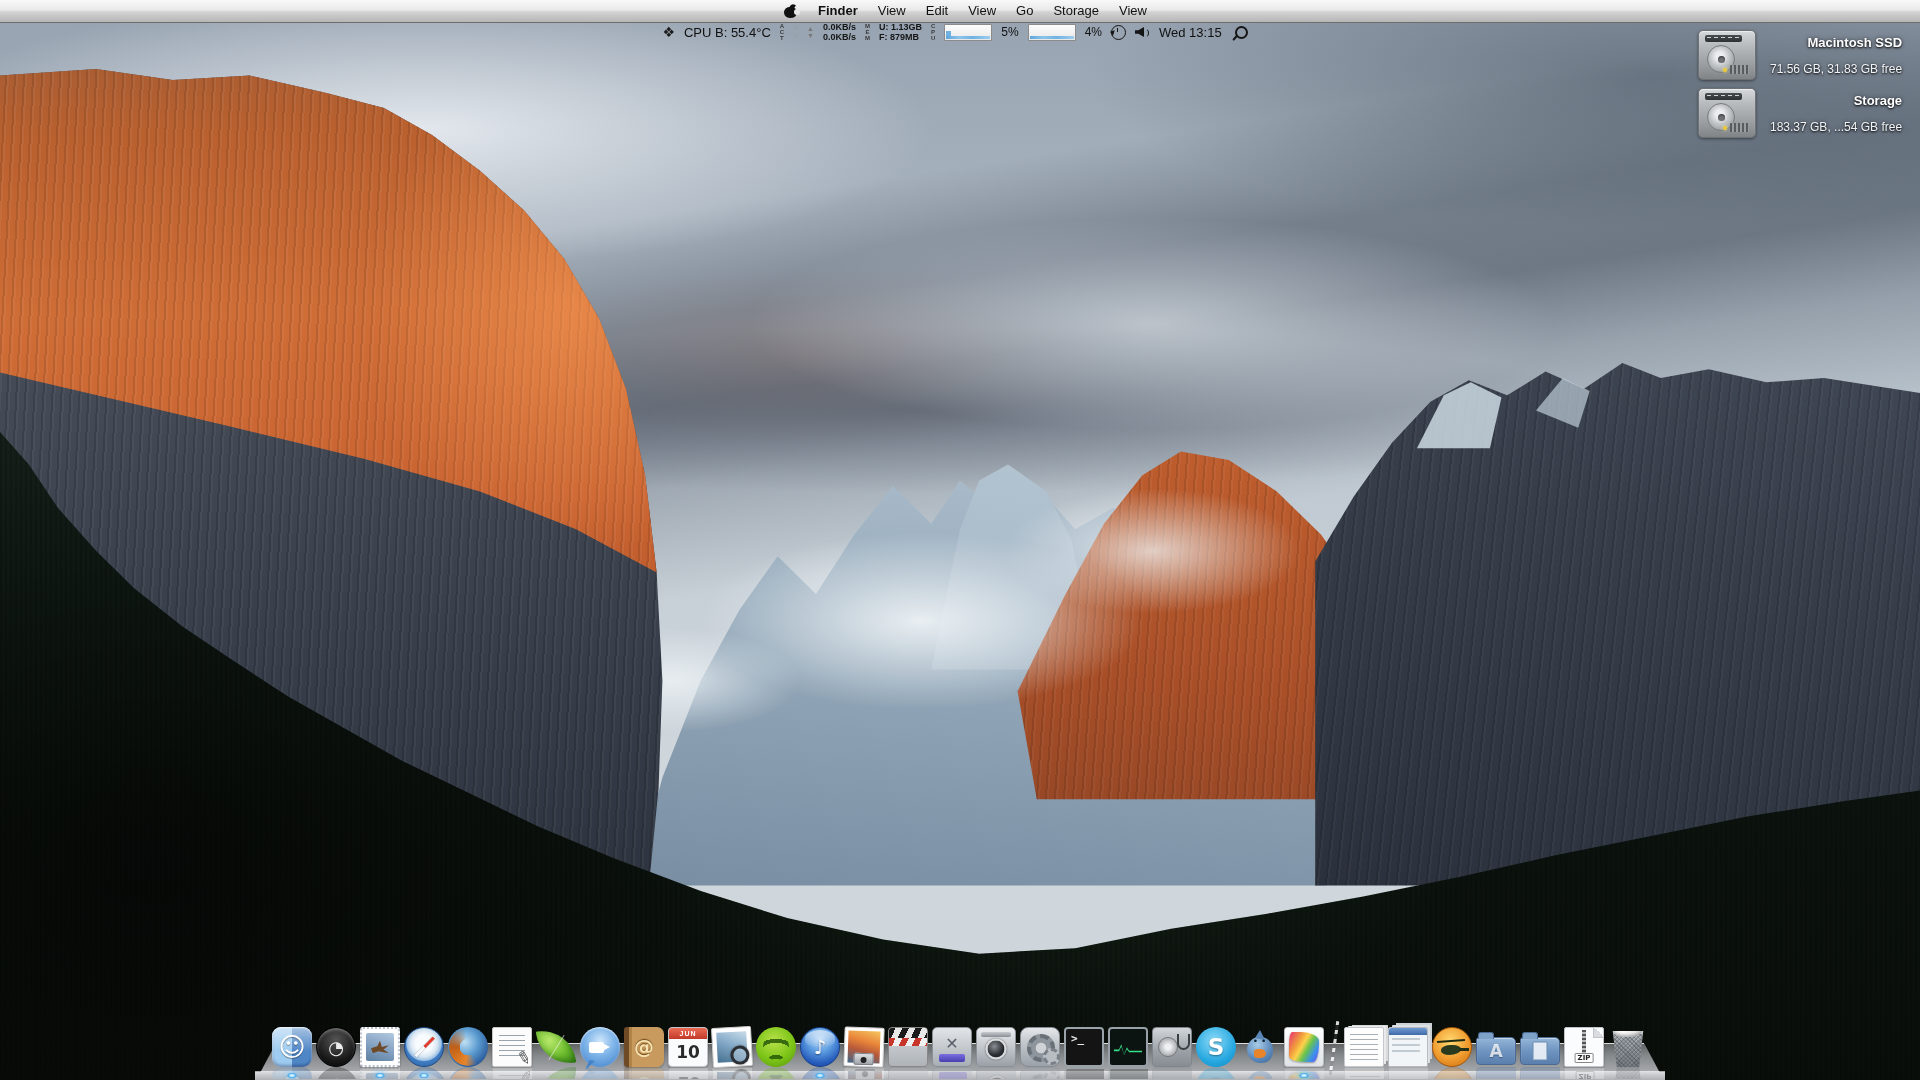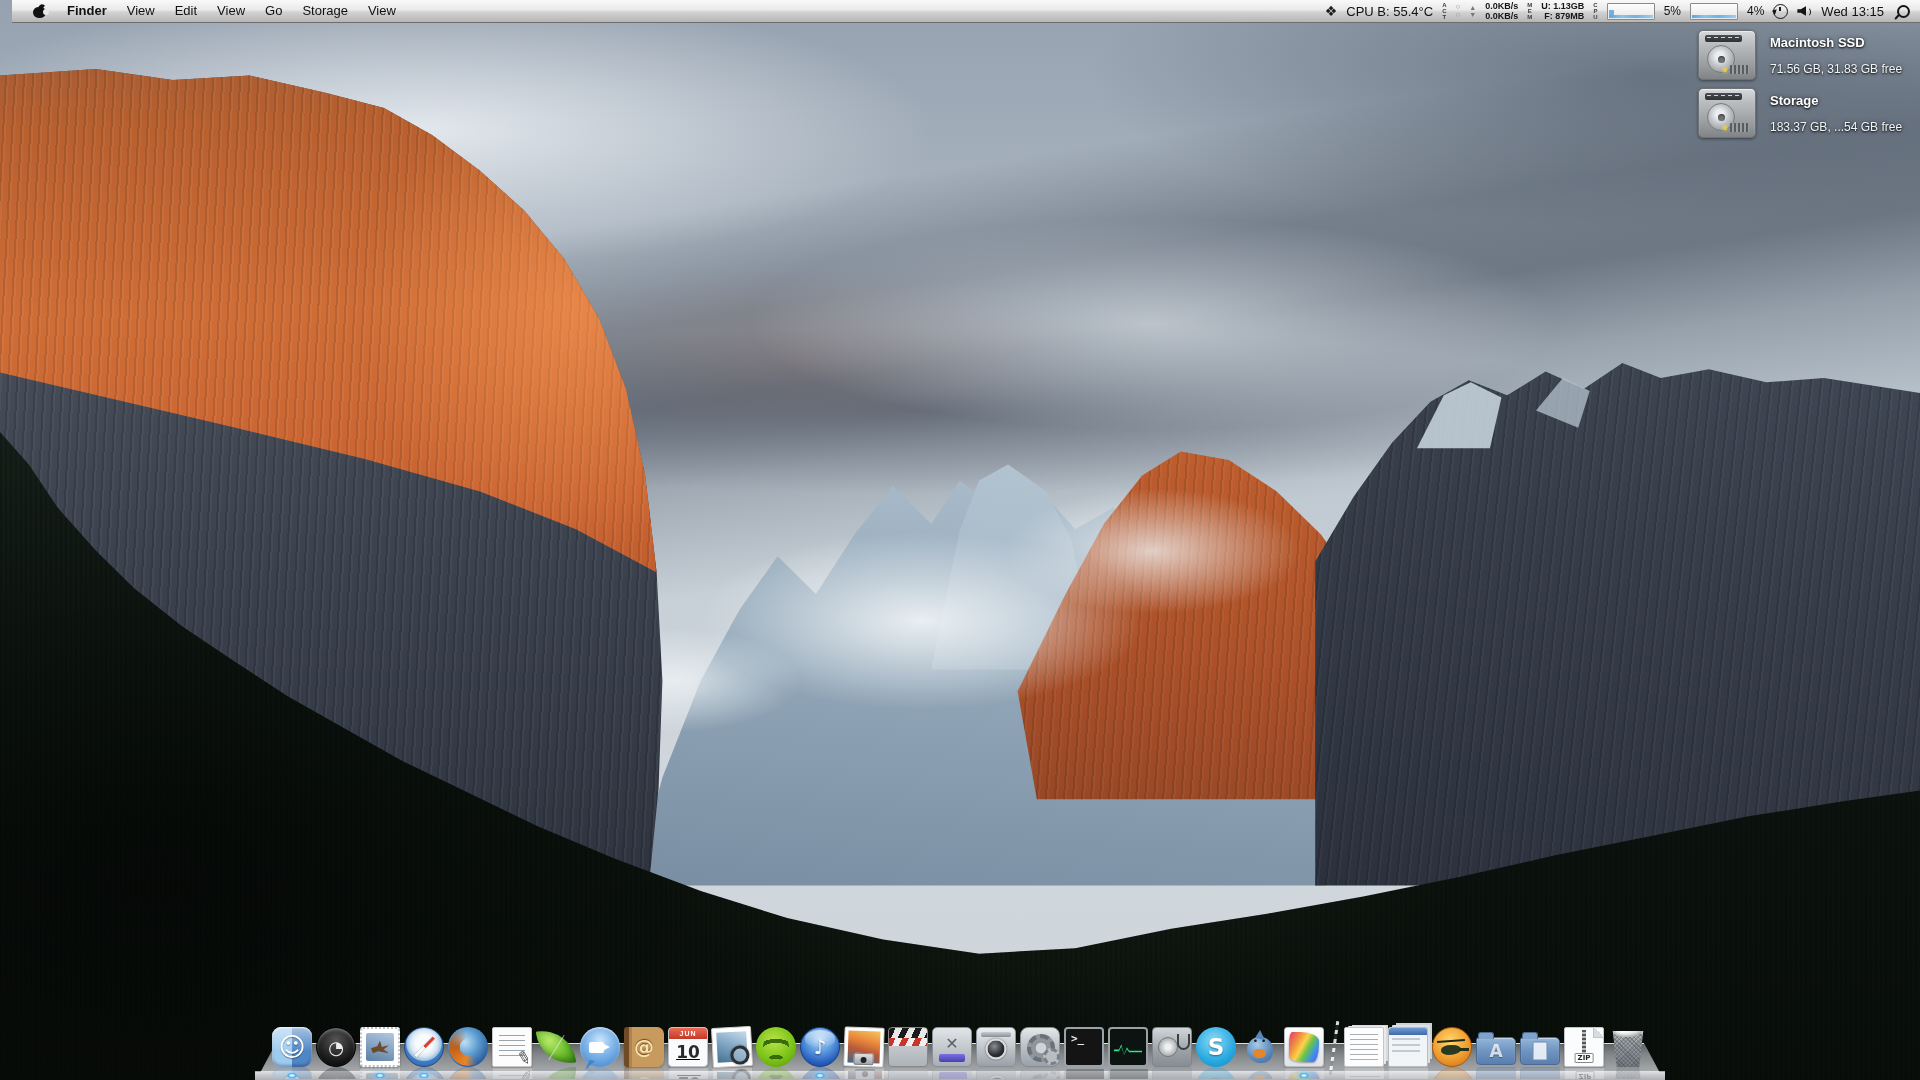--- a/index.html
+++ b/index.html
@@ -49,39 +49,39 @@
       linear-gradient(178deg,#9a5a36 0%,#b9602f 12%,#cf6d36 28%,#c96331 45%,#b55628 62%,#9d4f2b 78%,#83462c 92%, rgba(110,62,40,0) 100%);
     clip-path:polygon(0% 7%,5% 6.4%,9% 7.4%,13% 7%,17% 8.6%,20% 10%,22.5% 12.5%,25% 15.8%,27.3% 19.5%,29.4% 24%,31.2% 29.5%,32.6% 36%,33.6% 44%,34.2% 53%,30% 49%,25% 45.5%,19% 42.5%,12% 39.5%,6% 37%,0% 34.5%);}
   .forest{z-index:10;background:
       radial-gradient(40% 50% at 8% 80%, rgba(0,0,0,.5), rgba(0,0,0,0) 75%),
       repeating-linear-gradient(90deg, rgba(0,0,0,.16) 0 2px, rgba(0,0,0,0) 2px 5px),
       radial-gradient(30% 30% at 55% 75%, rgba(56,84,52,.22), rgba(56,84,52,0) 75%),
       linear-gradient(180deg,#243326 0%,#1a2820 22%,#121c16 48%,#0c130e 75%,#090e0a 100%);
     clip-path:polygon(0% 40%,1.5% 43%,3% 47%,5% 51%,7% 54.5%,9.5% 58%,12% 61%,15% 64.5%,18% 67.5%,21% 70.5%,24.5% 73.5%,28% 76.5%,32% 79.5%,36.5% 82.5%,41% 85%,46% 87%,51% 88.3%,56% 87.8%,61% 86%,66% 84.6%,71% 83%,76% 81.2%,81% 79.2%,86% 77.4%,91% 75.6%,96% 74.2%,100% 73.2%,100% 100%,0% 100%);}
 
   
-  .menubar{position:absolute;left:12px;top:0;right:0;height:22px;z-index:40;display:flex;justify-content:space-between;align-items:center;
+  .menubar{position:absolute;left:0;top:0;right:0;height:22px;z-index:40;display:flex;justify-content:space-between;align-items:center;
     background:linear-gradient(180deg,#f9f9f9 0%,#e9e9e9 45%,#d2d2d2 55%,#b6b6b6 100%);
-    border-bottom:1px solid #6e6e6e;font-size:13px;color:#111;}
+    border-bottom:1px solid #6e6e6e;font-size:13px;color:#111;flex-direction:column;}
   .mb-left{display:flex;align-items:center;height:100%;padding-left:10px;}
   .mb-item{padding:0 10px;line-height:22px;}
   .mb-app{font-weight:bold;}
   .apple-wrap{padding:0 11px;display:flex;align-items:center;}
   .apple-logo{width:13px;height:14px;position:relative;}
   .apple-logo .body{position:absolute;left:0;bottom:0;width:13px;height:11px;background:#111;border-radius:46% 46% 50% 50%;}
   .apple-logo .bite{position:absolute;right:-3px;bottom:3px;width:6px;height:6px;border-radius:50%;background:#e6e6e6;}
   .apple-logo .leaf{position:absolute;top:0;left:6px;width:5px;height:5px;background:#111;border-radius:80% 0 80% 0;transform:rotate(24deg);}
   .mb-right{display:flex;align-items:center;height:100%;gap:9px;padding-right:10px;}
   .dropbox-glyph{font-size:14px;color:#1c1c1c;}
   .vstack{display:flex;flex-direction:column;justify-content:center;}
   .tiny-letters i{font-style:normal;font-size:6px;line-height:6px;font-weight:bold;color:#3a3a3a;text-align:center;}
   .act-circles i{font-style:normal;font-size:8px;line-height:8px;color:#999;}
   .updown i{font-style:normal;font-size:7px;line-height:7px;color:#777;}
   .num2 i{font-style:normal;font-size:9px;line-height:10px;font-weight:bold;color:#151515;text-align:right;}
-  .mem2 i{text-align:right;}
+  .mem2 i{text-align:left;}
   .mb-graph{position:relative;width:46px;height:15px;border:1px solid #8b8b8b;border-radius:1px;
     background:linear-gradient(180deg,#fdfdfd,#e7e7e7);}
   .mb-graph .gline{position:absolute;left:1px;right:1px;bottom:1px;height:3px;
     background:linear-gradient(90deg,#5ea6dd 0%,#8cc4ea 30%,#6fb2e2 60%,#9ccdef 100%);}
   .mb-graph .gspike{position:absolute;left:1px;bottom:1px;width:5px;height:8px;background:#6fb2e2;}
   .pct{font-size:12px;}
   .tm-icon{position:relative;width:13px;height:13px;border:1.5px solid #151515;border-radius:50%;}
   .tm-icon::before{content:"";position:absolute;left:5px;top:2px;width:1.5px;height:4.5px;background:#151515;}
   .tm-icon::after{content:"";position:absolute;left:-5px;top:3px;border:3px solid transparent;border-right:4.5px solid #151515;transform:rotate(18deg);}
   .vol-icon{position:relative;width:15px;height:12px;}
@@ -101,21 +101,21 @@
     background:linear-gradient(180deg,#4a4d50,#2e3134);}
   .drive .label-strip::after{content:"";position:absolute;left:2px;right:2px;top:2px;height:1px;
     background:repeating-linear-gradient(90deg,#cfd3d7 0 4px,rgba(0,0,0,0) 4px 7px);}
   .drive .platter{position:absolute;left:8px;top:14px;width:26px;height:26px;border-radius:50%;border:1px solid #797c7f;
     background:radial-gradient(circle at 45% 40%,#eceef0 0 18%,#c4c7ca 45%,#a2a5a8 72%,#8c8f92 100%);}
   .drive .platter::after{content:"";position:absolute;left:50%;top:50%;width:7px;height:7px;margin:-3.5px 0 0 -3.5px;border-radius:50%;
     background:#6f7275;box-shadow:inset 0 1px 2px rgba(0,0,0,.55);}
   .drive .grille{position:absolute;right:6px;bottom:5px;width:19px;height:9px;border-radius:1px;
     background:repeating-linear-gradient(90deg,#595c5f 0 2px,#9b9ea1 2px 4px);}
   .drive .led{position:absolute;right:28px;bottom:7px;width:4px;height:4px;border-radius:50%;background:#e9c93a;box-shadow:0 0 3px #ffe96a;}
-  .desk-texts{display:flex;flex-direction:column;gap:12px;}
+  .desk-texts{display:flex;flex-direction:column;gap:12px;text-align:right;}
   .desk-name{font-size:13px;font-weight:bold;color:#fff;text-shadow:0 1px 2px rgba(0,0,0,.9),0 0 4px rgba(0,0,0,.55);}
   .desk-info{font-size:12px;color:#f1f4f6;text-shadow:0 1px 2px rgba(0,0,0,.9),0 0 4px rgba(0,0,0,.5);}
 
   
   .dock{position:absolute;left:50%;transform:translateX(-50%);bottom:0;width:1400px;height:58px;z-index:30;}
   .dock-shelf{position:absolute;left:0;right:0;bottom:7px;height:30px;
     background:linear-gradient(180deg,rgba(146,148,152,.62) 0%,rgba(173,176,180,.75) 40%,rgba(198,200,204,.85) 100%);
     clip-path:polygon(16px 0,calc(100% - 16px) 0,100% 100%,0 100%);}
   .dock-shelf::before{content:"";position:absolute;left:16px;right:16px;top:0;height:1px;background:rgba(255,255,255,.8);}
   .dock-front{position:absolute;left:-5px;right:-5px;bottom:0;height:8px;
@@ -171,21 +171,21 @@
   .di-ichat .icon-face::after{content:"";position:absolute;left:5px;bottom:-3px;width:10px;height:10px;background:#4583c9;
     clip-path:polygon(0 100%,100% 10%,45% 0);}
   .di-ichat .sub{left:9px;top:15px;width:15px;height:11px;background:#fff;border-radius:2px;}
   .di-ichat .sub::after{content:"";position:absolute;right:-6px;top:2px;width:0;height:0;
     border-top:3.5px solid transparent;border-bottom:3.5px solid transparent;border-left:6px solid #fff;}
 
   .di-addressbook .icon-face{border-radius:3px 7px 7px 3px;
     background:linear-gradient(90deg,#6f4a26 0 5px,#b08449 5px 8px,#c89a5e 8px 100%);box-shadow:0 1px 2px rgba(0,0,0,.35);}
   .di-addressbook .glyph{color:#f7e3b0;font-weight:bold;font-size:20px;text-shadow:0 -1px 1px rgba(90,50,10,.8);}
 
-  .di-ical .icon-face{background:#fafbfc;border-radius:4px;border:1px solid #c0c4c8;box-shadow:0 1px 2px rgba(0,0,0,.3);text-decoration:underline;}
+  .di-ical .icon-face{background:#fafbfc;border-radius:4px;border:1px solid #c0c4c8;box-shadow:0 1px 2px rgba(0,0,0,.3);}
   .di-ical .sub{left:0;right:0;top:0;height:11px;border-radius:3px 3px 0 0;background:linear-gradient(180deg,#ea6b55,#c23a28);
     color:#fff;font-size:7px;font-weight:bold;text-align:center;line-height:11px;letter-spacing:1px;}
   .di-ical .glyph{color:#2a2a2a;font-size:17px;font-weight:bold;margin-top:10px;}
 
   .di-preview .icon-face{background:#fff;border-radius:2px;border:1px solid #ccc;transform:rotate(-3deg);box-shadow:0 1px 2px rgba(0,0,0,.3);}
   .di-preview .sub{inset:4px;background:linear-gradient(205deg,#c9ddeb 0%,#7fa5c4 50%,#46708f 100%);}
   .di-preview .sub::after{content:"";position:absolute;right:-2px;bottom:-3px;width:13px;height:13px;border-radius:50%;
     border:3px solid #2b2f33;background:rgba(255,255,255,.25);box-shadow:0 0 2px rgba(0,0,0,.5);}
 
   .di-spotify .icon-face{border-radius:50%;background:radial-gradient(circle at 45% 35%,#b9e24a,#7cc417 55%,#569310);}

